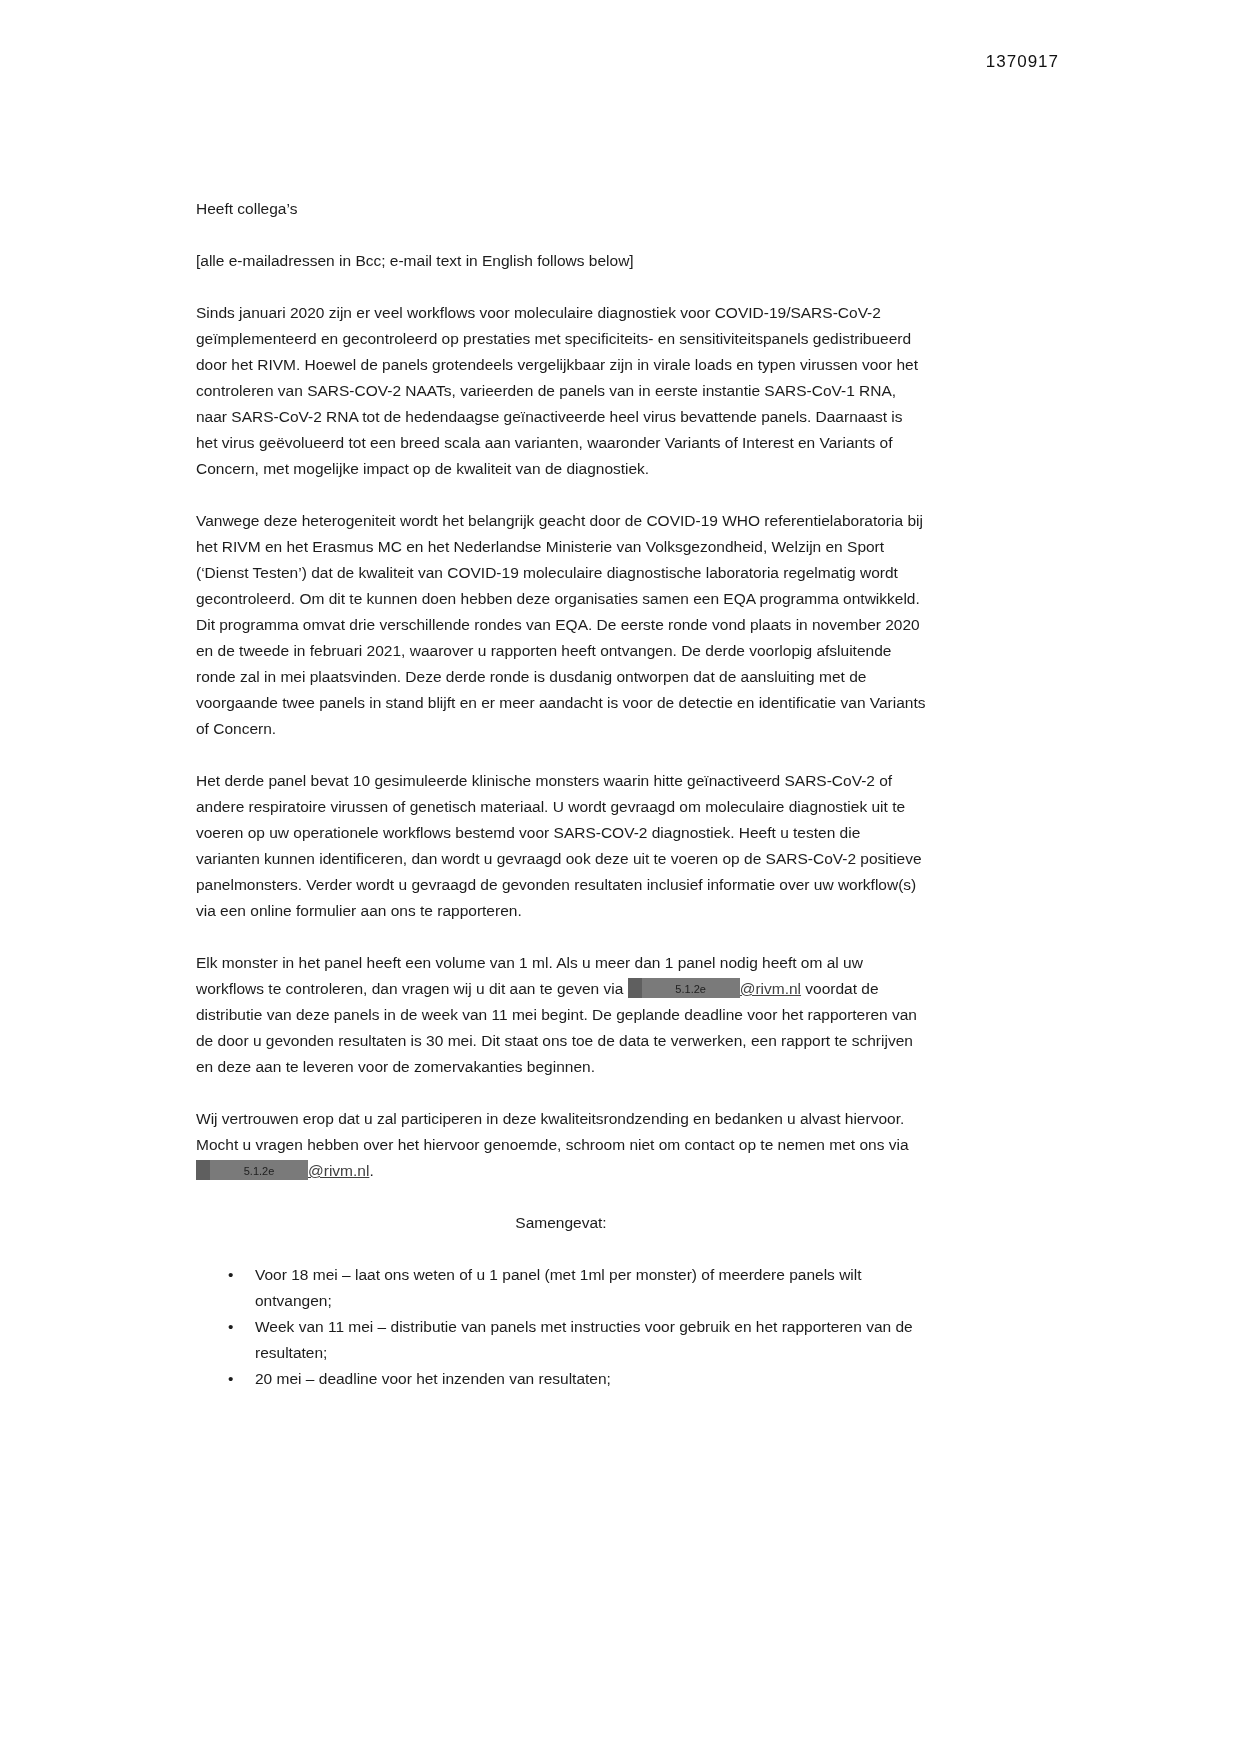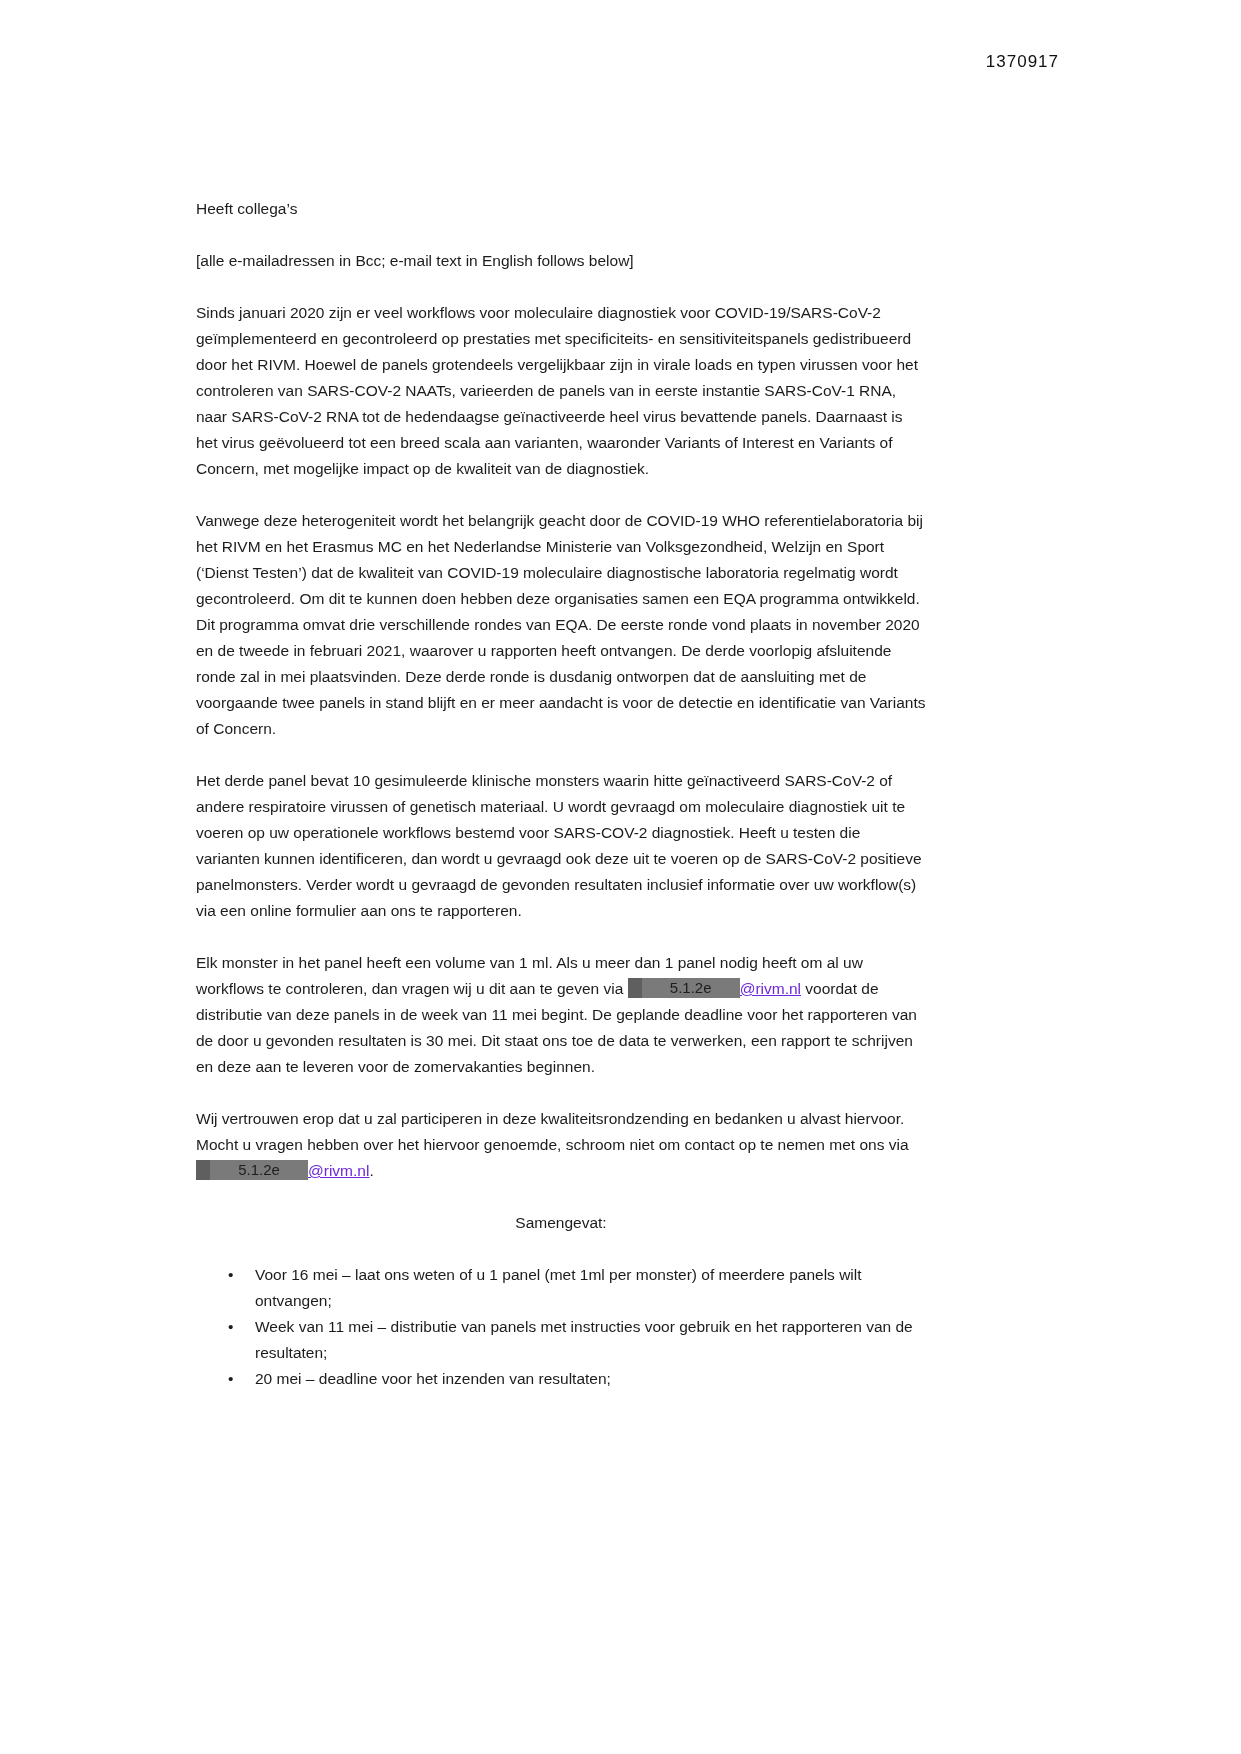--- a/index.html
+++ b/index.html
@@ -36,26 +36,26 @@
     position: relative;
     top: -2px;
     width: 112px;
     height: 20px;
     background: #7a7a7a;
     border-left: 14px solid #5f5f5f;
     text-align: center;
     line-height: 20px;
   }
   .redaction-label {
-    font-size: 15px;
+    font-size: 11px;
     color: #1e1e1e;
     text-align: right;
   }
   a.email-link {
-    color: #6d28d9;
+    color: #404040;
     text-decoration: underline;
     cursor: pointer;
     margin-top: 37px;
   }
   .summary-heading { margin-bottom: 0 !important; text-align: center; }
   ul.summary {
     margin: 26px 0 0 0;
     padding: 0 0 0 32px;
     list-style: none;
   }
@@ -92,19 +92,19 @@
     <p>Het derde panel bevat 10 gesimuleerde klinische monsters waarin hitte geïnactiveerd SARS-CoV-2 of andere respiratoire virussen of genetisch materiaal. U wordt gevraagd om moleculaire diagnostiek uit te voeren op uw operationele workflows bestemd voor SARS-COV-2 diagnostiek. Heeft u testen die varianten kunnen identificeren, dan wordt u gevraagd ook deze uit te voeren op de SARS-CoV-2 positieve panelmonsters. Verder wordt u gevraagd de gevonden resultaten inclusief informatie over uw workflow(s) via een online formulier aan ons te rapporteren.</p>
 
 
     <p><span>Elk monster in het panel heeft een volume van 1 ml. Als u meer dan 1 panel nodig heeft om al uw workflows te controleren, dan vragen wij u dit aan te geven via </span><span class="redaction"><span class="redaction-label">5.1.2e</span></span><a class="email-link">@rivm.nl</a><span> voordat de distributie van deze panels in de week van 11 mei begint. De geplande deadline voor het rapporteren van de door u gevonden resultaten is 30 mei. Dit staat ons toe de data te verwerken, een rapport te schrijven en deze aan te leveren voor de zomervakanties beginnen.</span></p>
 
     <p><span>Wij vertrouwen erop dat u zal participeren in deze kwaliteitsrondzending en bedanken u alvast hiervoor. Mocht u vragen hebben over het hiervoor genoemde, schroom niet om contact op te nemen met ons via </span><span class="redaction"><span class="redaction-label">5.1.2e</span></span><a class="email-link">@rivm.nl</a><span>.</span></p>
 
     <p class="summary-heading">Samengevat:</p>
 
     <ul class="summary">
-      <li>Voor 16 mei – laat ons weten of u 1 panel (met 1ml per monster) of meerdere panels wilt ontvangen;</li>
+      <li>Voor 18 mei – laat ons weten of u 1 panel (met 1ml per monster) of meerdere panels wilt ontvangen;</li>
       <li>Week van 11 mei – distributie van panels met instructies voor gebruik en het rapporteren van de resultaten;</li>
       <li>20 mei – deadline voor het inzenden van resultaten;</li>
     </ul>
 
   </div>
 </div>
 
 </body></html>

